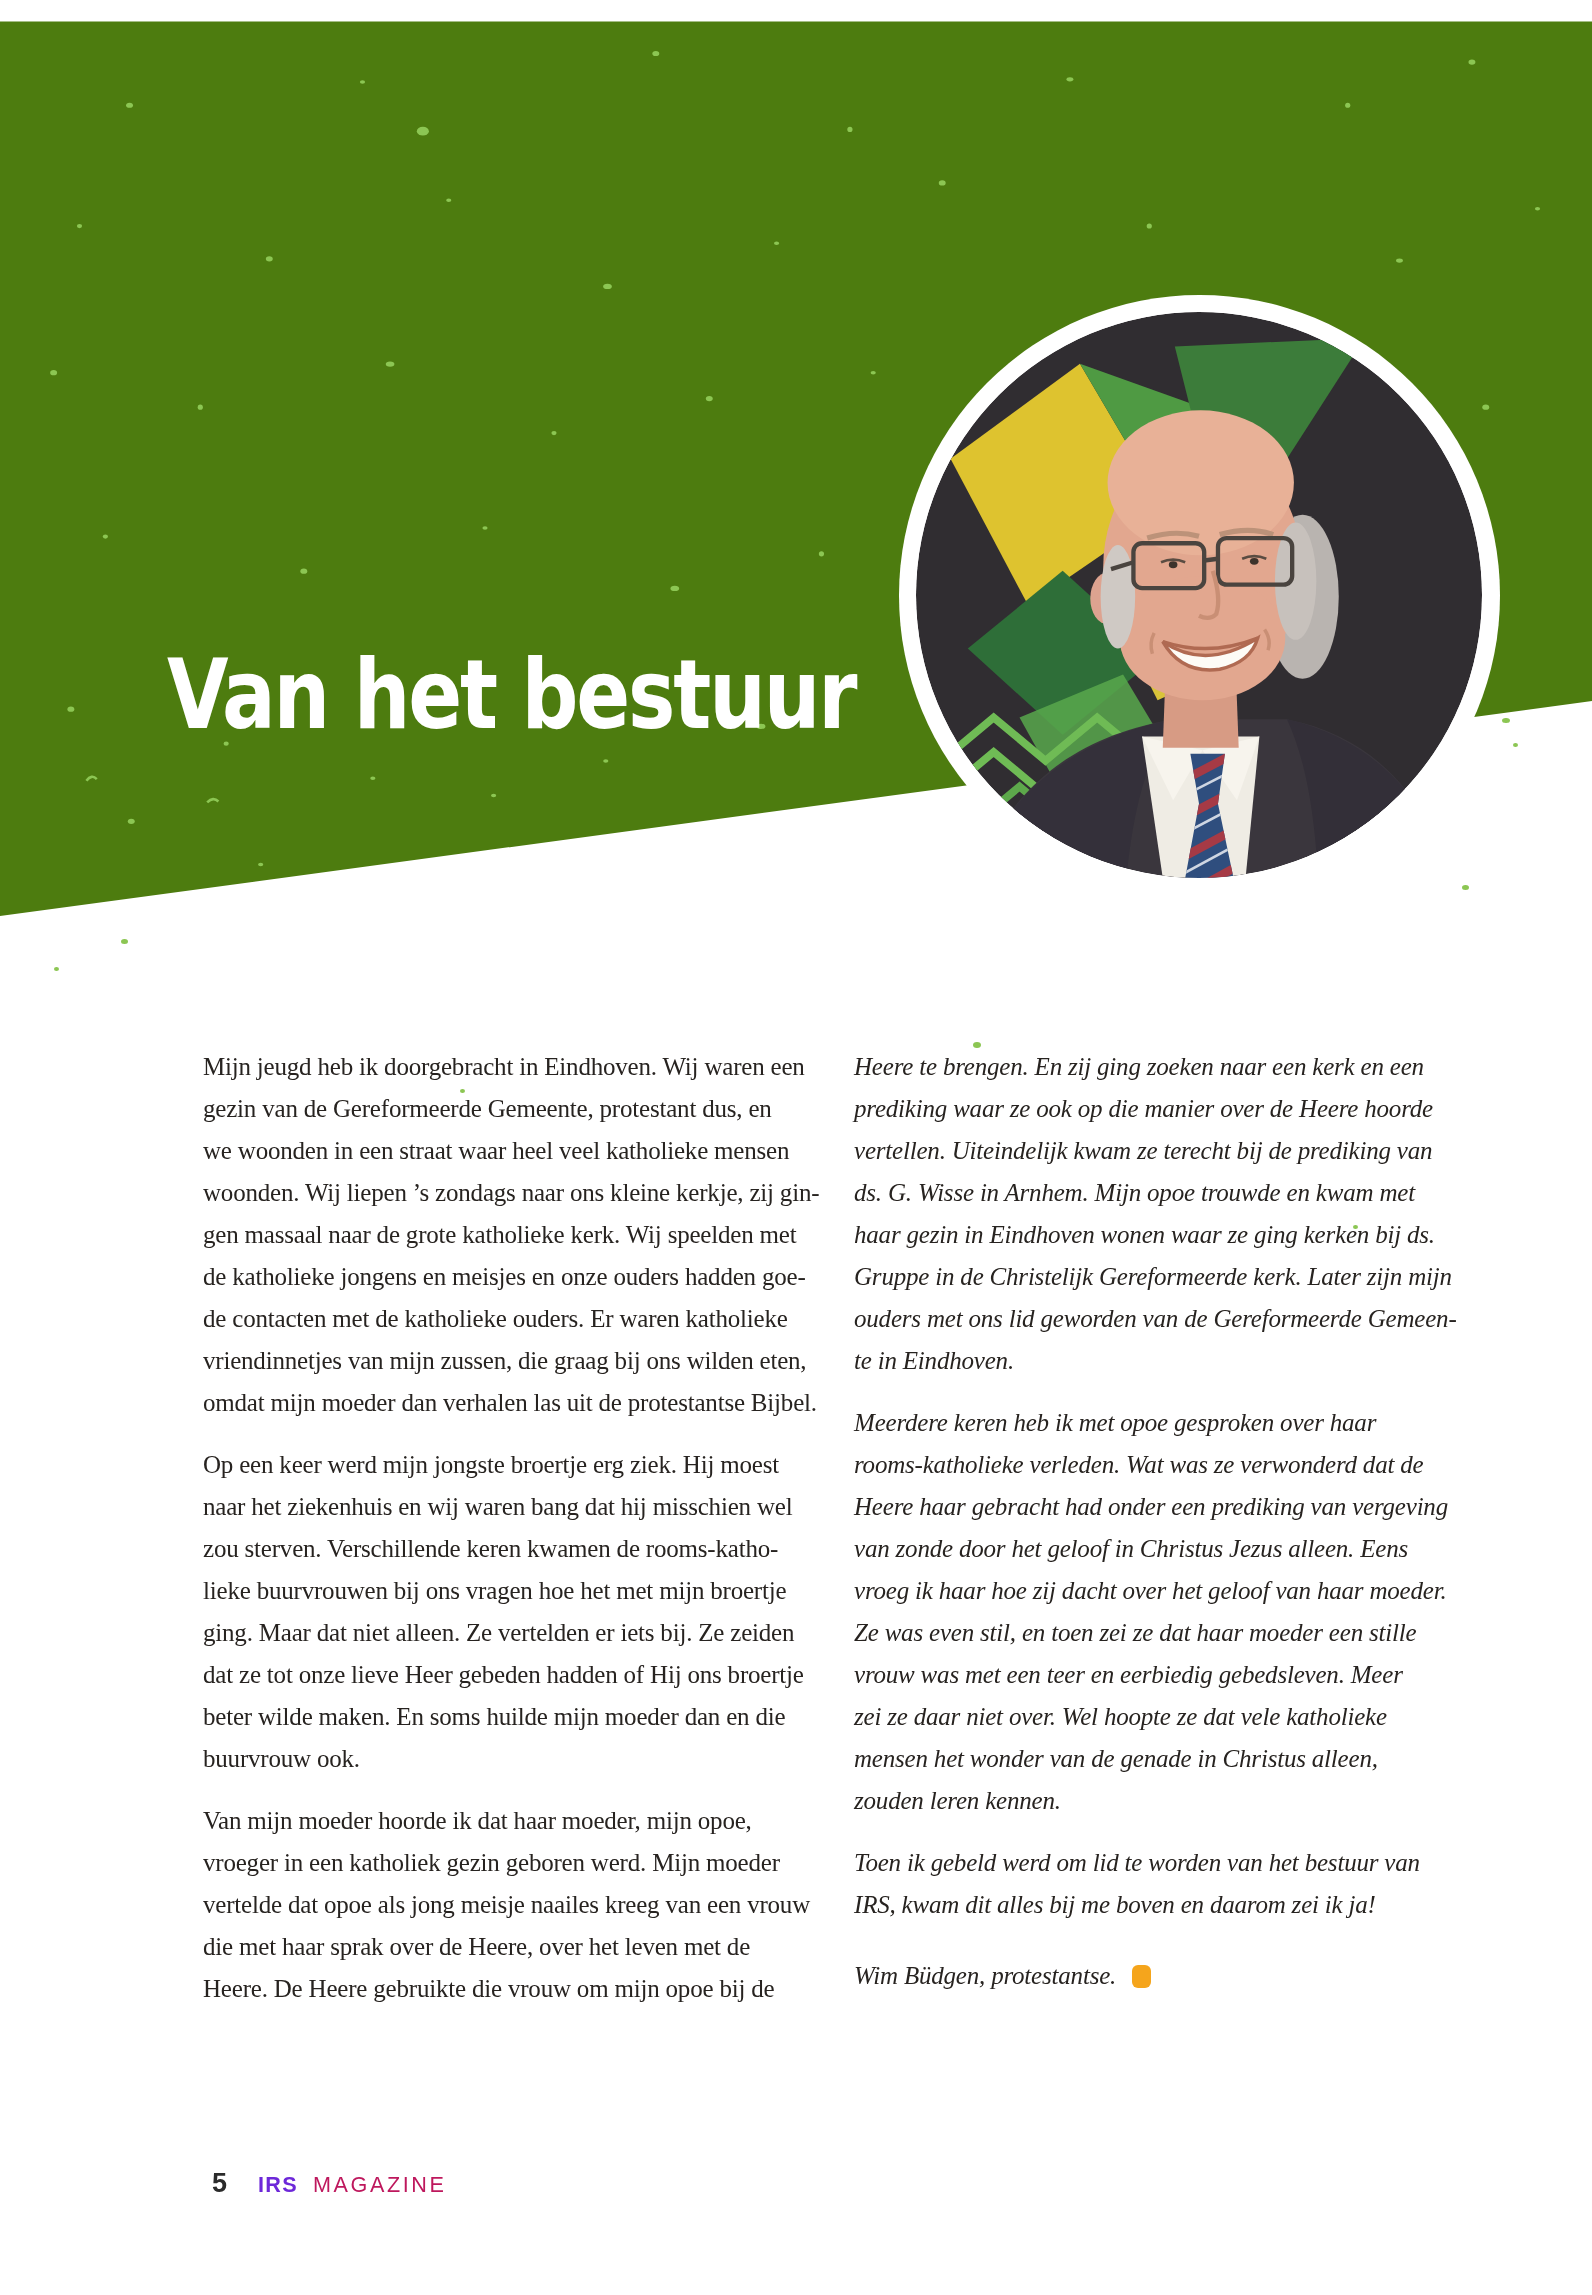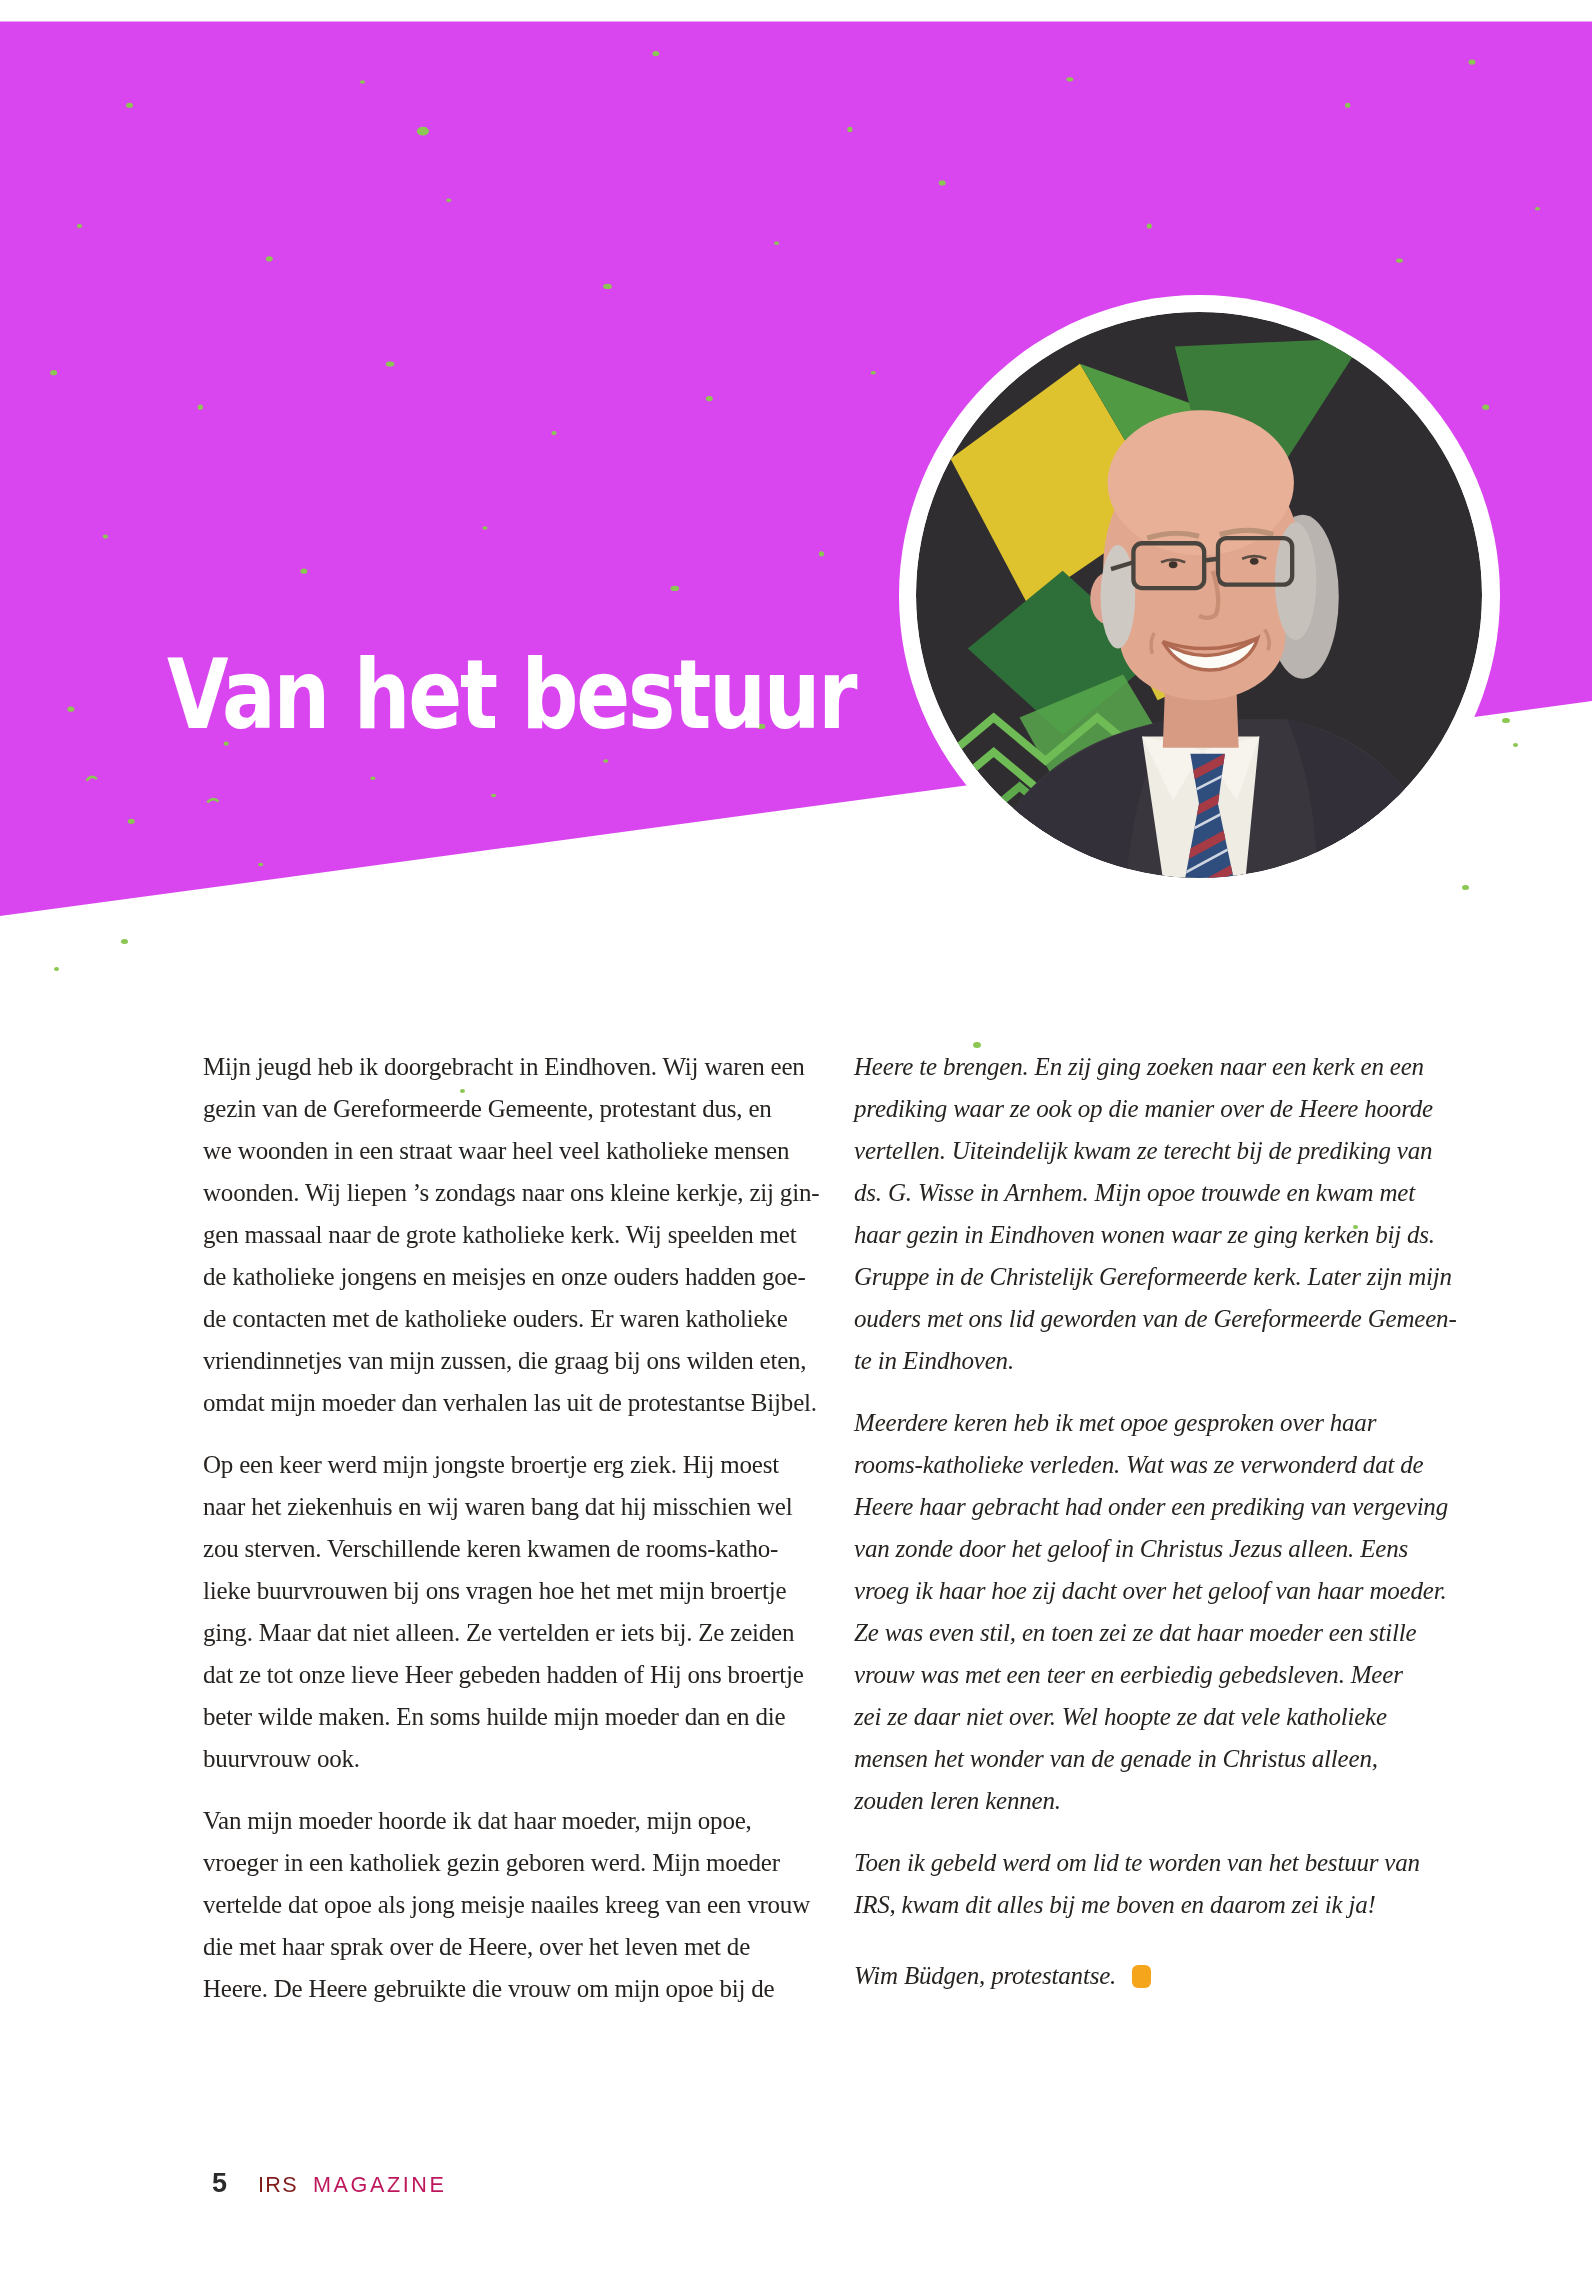--- a/index.html
+++ b/index.html
@@ -1,20 +1,20 @@
 <!DOCTYPE html>
 <html style="font-size:14px"><head>
 <meta charset="utf-8">
 <style>
   html,body{margin:0;padding:0;background:#fff;}
   .page{position:relative;width:1592px;height:2295px;background:#ffffff;overflow:hidden;
         font-family:"Liberation Sans",sans-serif;}
 
   
-  .banner{position:absolute;left:0;top:0;width:1592px;height:949px;background:#d946ef;
+  .banner{position:absolute;left:0;top:0;width:1592px;height:949px;background:#4d7c0f;
           clip-path:polygon(0 21.6px,1592px 21.6px,1592px 701px,0 916px);}
   .banner svg{position:absolute;left:0;top:0;}
 
   
   .title{position:absolute;left:167px;top:646px;margin:0;color:#ffffff;
          font-family:"DejaVu Sans",sans-serif;font-weight:bold;font-size:97px;line-height:1;
          letter-spacing:-2.6px;transform:scaleX(.82);transform-origin:0 0;white-space:nowrap;}
 
   
   .photo-ring{position:absolute;left:899px;top:295px;width:566px;height:566px;padding:17.3px;
@@ -31,21 +31,21 @@
   .col p{margin:0 0 20px 0;white-space:pre;color:#272320;
          font-family:"Liberation Serif",serif;font-size:25px;line-height:42px;letter-spacing:-0.2px;}
   .signature{margin-top:29px !important;}
   .marker{display:inline-block;width:19px;height:23px;border-radius:6px;background:#f5a51c;
           margin-left:15.5px;vertical-align:-3.5px;}
 
   
   .footer{position:absolute;left:212px;top:2168px;white-space:nowrap;}
   .pageno{font-size:27px;font-weight:600;color:#2b2b2b;}
   .brand{margin-left:31px;}
-  .brand-irs{font-size:21.6px;font-weight:normal;color:#7f1d1d;letter-spacing:1.3px;}
+  .brand-irs{font-size:21.6px;font-weight:bold;color:#6d28d9;letter-spacing:1.3px;}
   .brand-mag{font-size:21.6px;color:#be185d;letter-spacing:2.6px;margin-left:15px;}
 </style>
 </head>
 <body>
 
 <div class="page">
 
   <div class="banner">
     <svg width="1592" height="949" aria-hidden="true" viewBox="0 0 1845 1100">
       <g fill="#8cc653">

